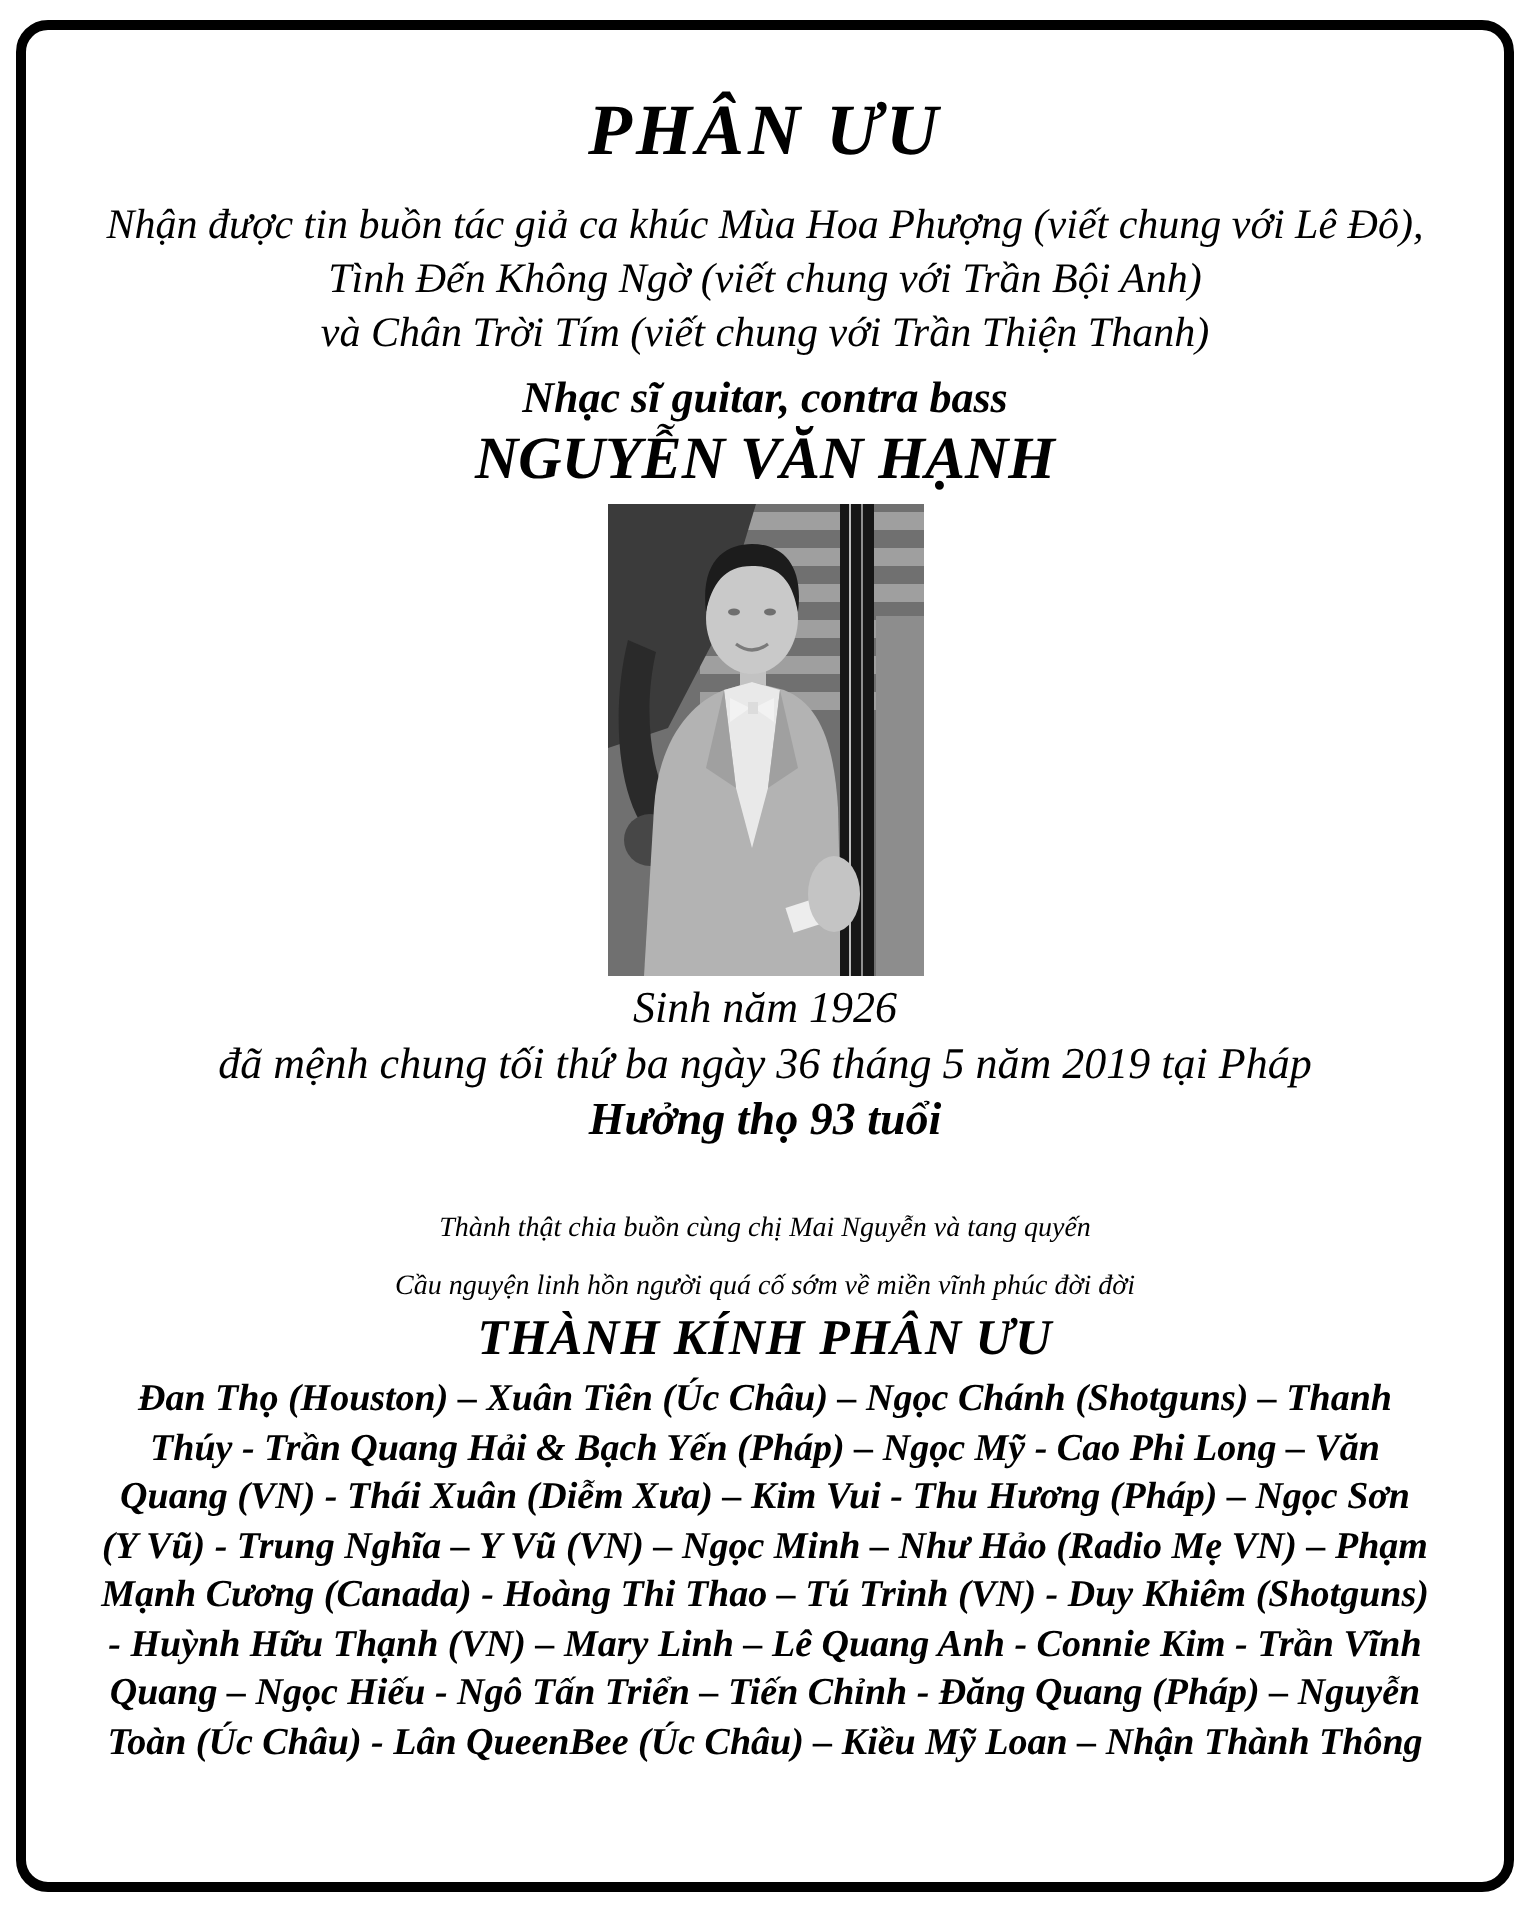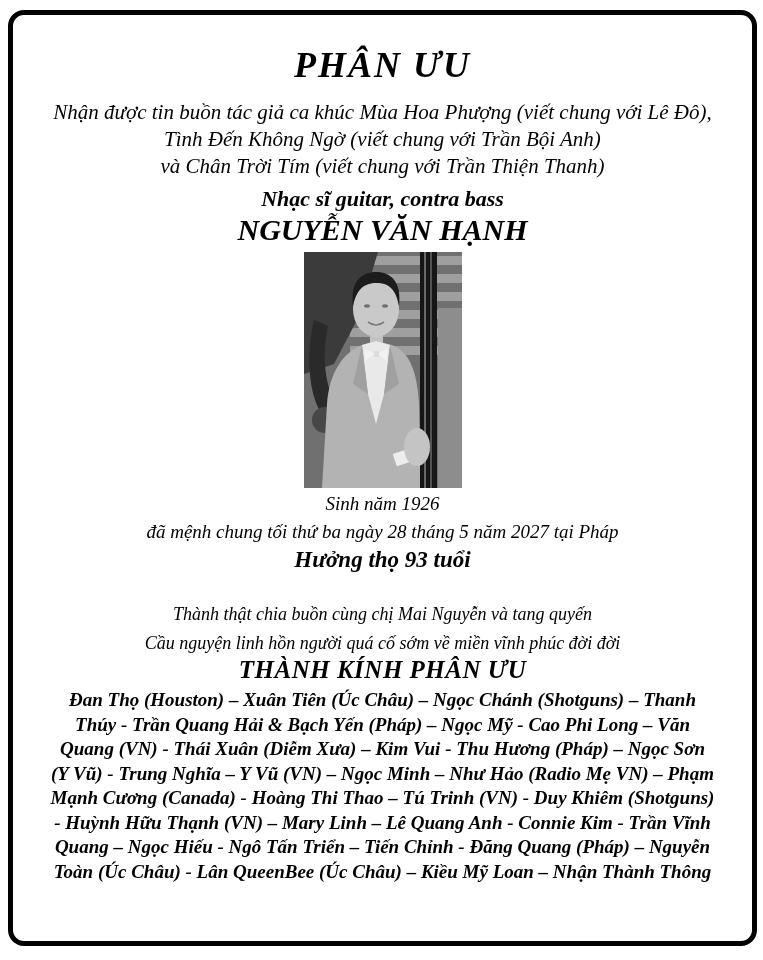--- a/index.html
+++ b/index.html
@@ -49,32 +49,32 @@
     font-weight: bold;
     line-height: 36px;
   }
   .photo-wrap {
     margin: 4px auto 0 auto;
     width: 158px;
     height: 236px;
     line-height: 0;
   }
   .birth-line, .death-line {
-    font-size: 19px;
+    font-size: 22px;
     line-height: 28px;
   }
   .birth-line { margin-top: 2px; }
   .age-line {
     font-size: 23px;
     font-weight: bold;
     line-height: 28px;
   }
   .condolence {
     margin-top: 26px;
-    font-size: 18px;
+    font-size: 14px;
     line-height: 29px;
   }
   .condolence-line { white-space: nowrap; }
   .signers-heading {
     font-size: 25px;
     font-weight: bold;
     letter-spacing: 0.5px;
     line-height: 24px;
   }
   .signers {
@@ -131,21 +131,21 @@
       <rect x="70" y="99" width="5" height="6" fill="#dcdcdc"></rect>
       <rect x="116" y="0" width="17" height="236" fill="#161616"></rect>
       <line x1="121" y1="0" x2="121" y2="236" stroke="#bdbdbd" stroke-width="1"></line>
       <line x1="127" y1="0" x2="127" y2="236" stroke="#8f8f8f" stroke-width="1"></line>
       <rect x="90" y="198" width="24" height="13" fill="#ededed" transform="rotate(-18 102 204)"></rect>
       <ellipse cx="113" cy="195" rx="13" ry="19" fill="#c4c4c4"></ellipse>
     </svg>
   </div>
 
   <div class="birth-line">Sinh năm 1926</div>
-  <div class="death-line">đã mệnh chung tối thứ ba ngày 28 tháng 5 năm 2027 tại Pháp</div>
+  <div class="death-line">đã mệnh chung tối thứ ba ngày 36 tháng 5 năm 2019 tại Pháp</div>
   <div class="age-line">Hưởng thọ 93 tuổi</div>
 
   <div class="condolence">
     <div class="condolence-line">Thành thật chia buồn cùng chị Mai Nguyễn và tang quyến</div>
     <div class="condolence-line">Cầu nguyện linh hồn người quá cố sớm về miền vĩnh phúc đời đời</div>
   </div>
 
   <div class="signers-heading">THÀNH KÍNH PHÂN ƯU</div>
 
   <div class="signers">

